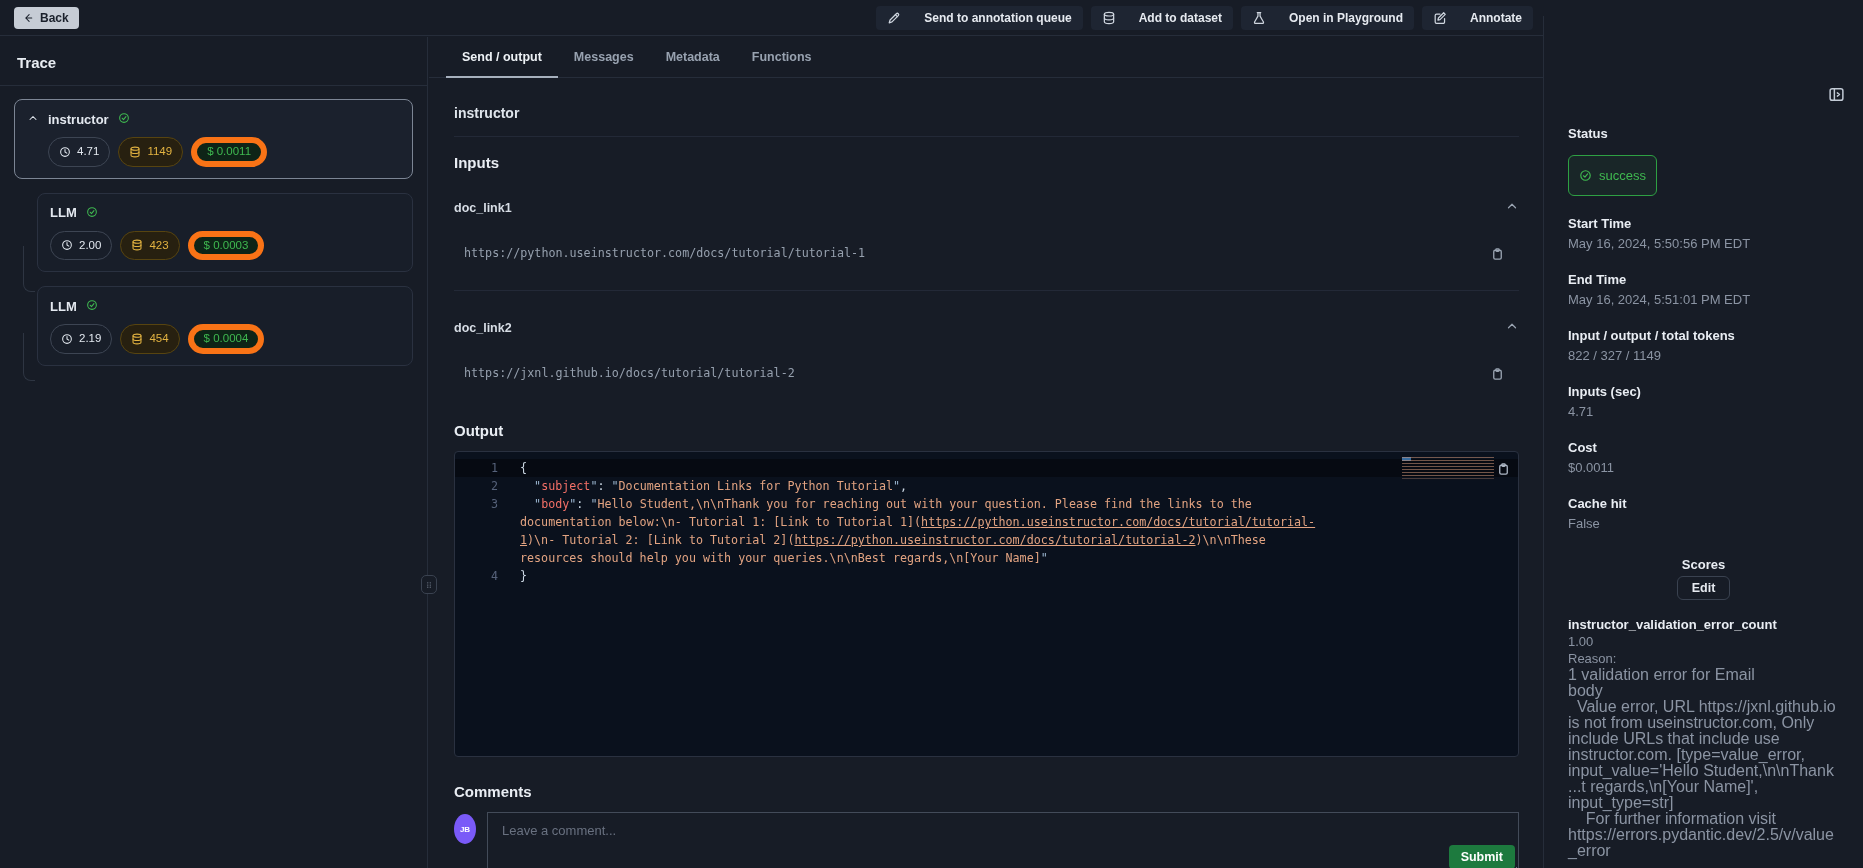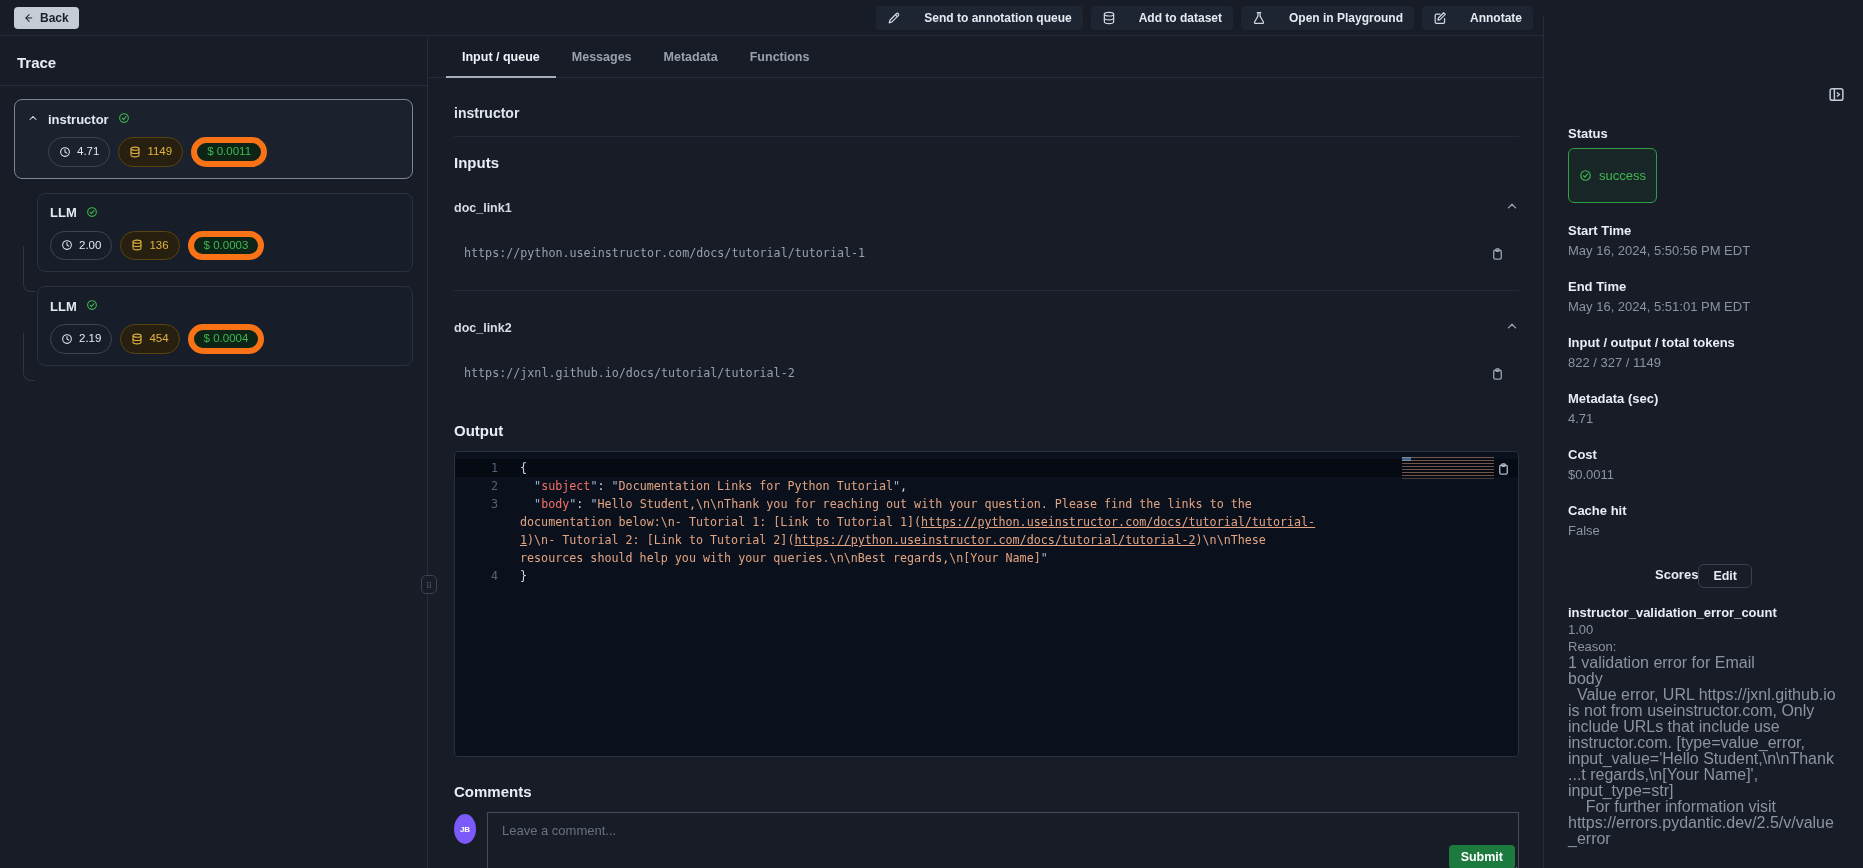--- a/index.html
+++ b/index.html
@@ -106,23 +106,23 @@
 
   
   .sidebar-right { position:absolute; right:0; top:16px; width:320px; height:100%; border-left:1px solid #262d3a; background:#171c26; }
   .collapse-btn { position:absolute; top:70px; right:18px; color:#c3cbd6; background:none; border:none; cursor:pointer; }
   .collapse-btn svg { width:17px; height:17px; }
   .sr-inner { padding:110px 24px 0 24px; }
   .d-field { margin-bottom:20px; }
   .d-label { font-size:13px; font-weight:700; color:#e9edf3; margin-bottom:4px; }
   .d-value { font-size:13px; color:#8b94a3; line-height:17px; }
   .status-badge { display:inline-flex; align-items:center; gap:7px; border:1px solid #2ea043; border-radius:6px;
-                  background:rgba(46,160,67,0.08); color:#3fb950; font-size:13px; padding:19px 10px; margin-top:3px; }
+                  background:rgba(46,160,67,0.08); color:#3fb950; font-size:13px; padding:12px 10px; margin-top:10px; }
   .status-badge .ic svg { width:13px; height:13px; }
-  .scores-row { display:flex; align-items:center; justify-content:center; margin-top:25px; }
+  .scores-row { display:flex; align-items:center; justify-content:center; margin-top:25px;flex-direction:column; }
   .edit-btn { border:1px solid #3a4250; background:transparent; color:#e6eaf0; border-radius:6px; padding:4px 14px;
               font-size:12.5px; font-weight:600; font-family:inherit; cursor:pointer; }
   .score-name { font-size:13px; font-weight:700; color:#e9edf3; margin-top:16px; line-height:17px; }
   .score-val, .reason-label { font-size:13px; color:#8b94a3; line-height:17px; }
   .reason-text { font-size:16px; color:#8b94a3; line-height:16px; white-space:pre-wrap; word-wrap:break-word; }
   .annotations-h { font-size:12px; font-weight:700; color:#e9edf3; margin-top:32px; }
 </style>
 </head>
 <body>
 
@@ -243,21 +243,21 @@
               <span>2.00</span>
             </span>
             <span class="bdg token">
               <span class="ic ">
                 <svg viewBox="0 0 16 16">
                   <ellipse cx="8" cy="3.6" rx="5.3" ry="2.1"></ellipse>
                   <path d="M2.7 3.6 v8.8 c0 1.16 2.37 2.1 5.3 2.1 s5.3-.94 5.3-2.1 V3.6"></path>
                   <path d="M2.7 8 c0 1.16 2.37 2.1 5.3 2.1 s5.3-.94 5.3-2.1"></path>
                 </svg>
               </span>
-              <span>136</span>
+              <span>423</span>
             </span>
             <span class="bdg cost">
               <span>$ 0.0003</span>
             </span>
           </div>
         </div>
         <div class="connector" style="left: 23px; top: 247px; height: 48px;"></div>
         <div class="node child">
           <div class="node-head">
             <span class="node-name">LLM</span>
@@ -304,21 +304,21 @@
         <circle cx="6" cy="8" r="1"></circle>
           <circle cx="10" cy="8" r="1"></circle>
         <circle cx="6" cy="11.5" r="1"></circle>
           <circle cx="10" cy="11.5" r="1"></circle>
       </svg>
     </span>
   </div>
 
   <div class="main">
     <div class="tabs">
-        <div class="tab active">Input / queue</div>
+        <div class="tab active">Send / output</div>
         <div class="tab">Messages</div>
         <div class="tab">Metadata</div>
         <div class="tab">Functions</div>
       </div>
 
     <div class="main-content">
       <div class="run-name">instructor</div>
       <div class="hr"></div>
 
       <div class="section-h inputs-h">Inputs</div>
@@ -429,21 +429,21 @@
         </div>
         <div class="d-field">
           <div class="d-label">End Time</div>
           <div class="d-value">May 16, 2024, 5:51:01 PM EDT</div>
         </div>
         <div class="d-field">
           <div class="d-label">Input / output / total tokens</div>
           <div class="d-value">822 / 327 / 1149</div>
         </div>
         <div class="d-field">
-          <div class="d-label">Metadata (sec)</div>
+          <div class="d-label">Inputs (sec)</div>
           <div class="d-value">4.71</div>
         </div>
         <div class="d-field">
           <div class="d-label">Cost</div>
           <div class="d-value">$0.0011</div>
         </div>
         <div class="d-field">
           <div class="d-label">Cache hit</div>
           <div class="d-value">False</div>
         </div>

